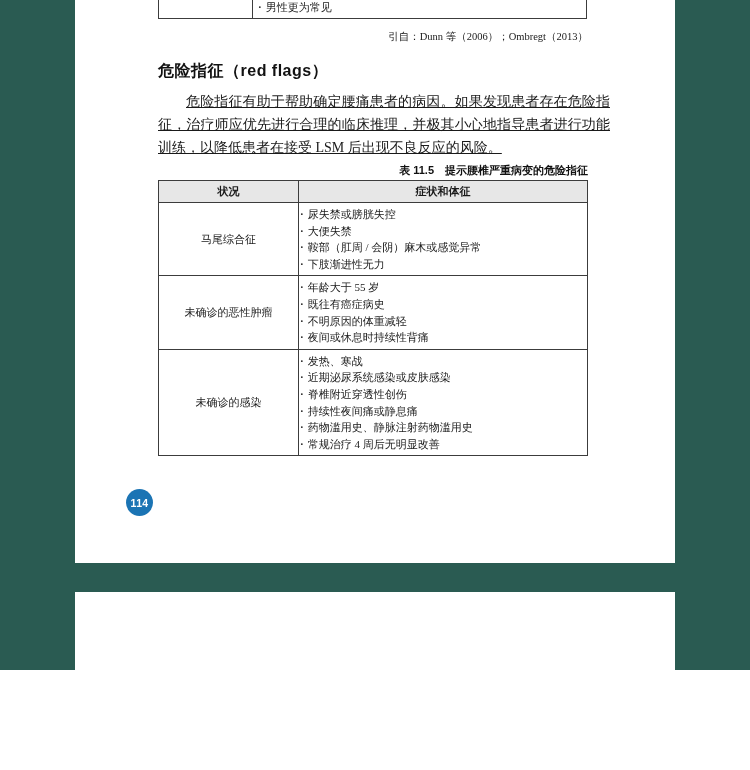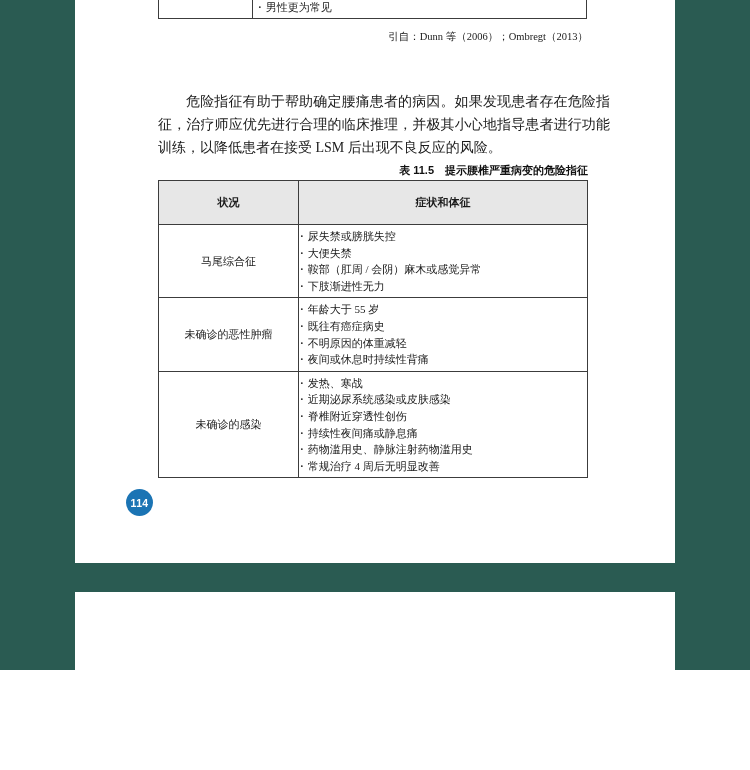--- a/index.html
+++ b/index.html
@@ -17,28 +17,28 @@
     font-family:"Liberation Serif",serif;}
   .sign-bullet::before{content:"·";font-weight:bold;margin-right:4px;}
 
   .citation{position:absolute;left:83px;top:30px;width:430px;text-align:right;
     font-size:10.5px;color:#1a1a1a;font-family:"Liberation Serif",serif;}
 
   .heading{position:absolute;left:83px;top:61px;font-size:16px;font-weight:bold;
     color:#111;letter-spacing:.5px;}
 
   .para{position:absolute;left:83px;top:90px;width:452px;font-size:14px;line-height:23px;
-    color:#1a1a1a;text-align:justify;text-indent:2em;font-family:"Liberation Serif",serif;}
+    color:#1a1a1a;text-align:justify;text-indent:2em;font-family:"Liberation Serif",serif;text-decoration:underline;}
 
   .tbl-caption{position:absolute;left:83px;top:163px;width:430px;text-align:right;
     font-size:11px;font-weight:bold;color:#111;}
 
   .rf-table{position:absolute;left:83px;top:180px;width:430px;border-collapse:collapse;
     table-layout:fixed;font-size:11px;color:#1a1a1a;}
-  .rf-table th,.rf-table td{border:1px solid #3c3c3c;padding:11px;vertical-align:middle;}
+  .rf-table th,.rf-table td{border:1px solid #3c3c3c;padding:0;vertical-align:middle;}
   .rf-table th{background:#e7e7e7;font-weight:bold;text-align:center;height:21px;}
   .col-cond{width:140px;}
   td.cond{text-align:center;font-family:"Liberation Serif",serif;}
   td.signs{font-family:"Liberation Serif",serif;padding:3px 4px 3px 1px;}
   td.signs .sign-bullet{line-height:16.6px;}
   tr.r1{height:69px;} tr.r2{height:67px;} tr.r3{height:101px;} tr.r4{height:33px;}
 
   .page-badge{position:absolute;left:51px;top:489px;width:27px;height:27px;border-radius:50%;
     background:#1b74b4;color:#fff;font-size:10.5px;font-weight:bold;
     display:flex;align-items:center;justify-content:center;letter-spacing:.3px;}
@@ -59,20 +59,21 @@
 
   <div class="page" id="page1">
 
     <div class="frag-table">
       <div class="frag-cond"></div>
       <div class="frag-sign sign-bullet">男性更为常见</div>
     </div>
 
     <div class="citation">引自：Dunn 等（2006）；Ombregt（2013）</div>
 
+    <div class="heading">危险指征（red flags）</div>
 
     <div class="para">危险指征有助于帮助确定腰痛患者的病因。如果发现患者存在危险指征，治疗师应优先进行合理的临床推理，并极其小心地指导患者进行功能训练，以降低患者在接受 LSM 后出现不良反应的风险。</div>
 
     <div class="tbl-caption">表 11.5　提示腰椎严重病变的危险指征</div>
 
     <table class="rf-table">
       <colgroup>
           <col class="col-cond">
           <col>
         </colgroup>

